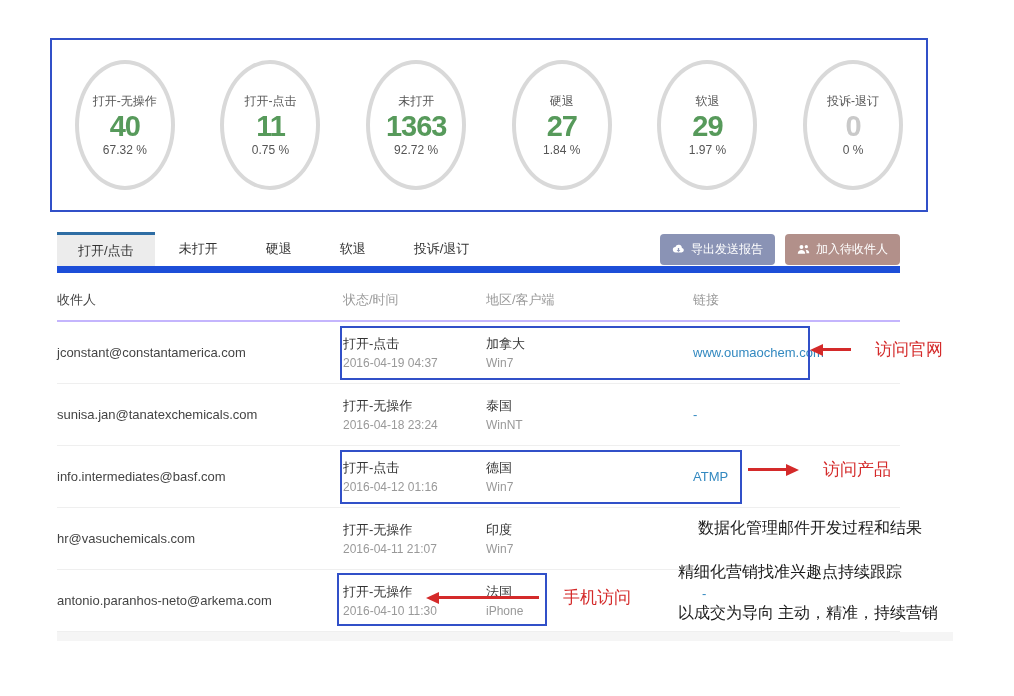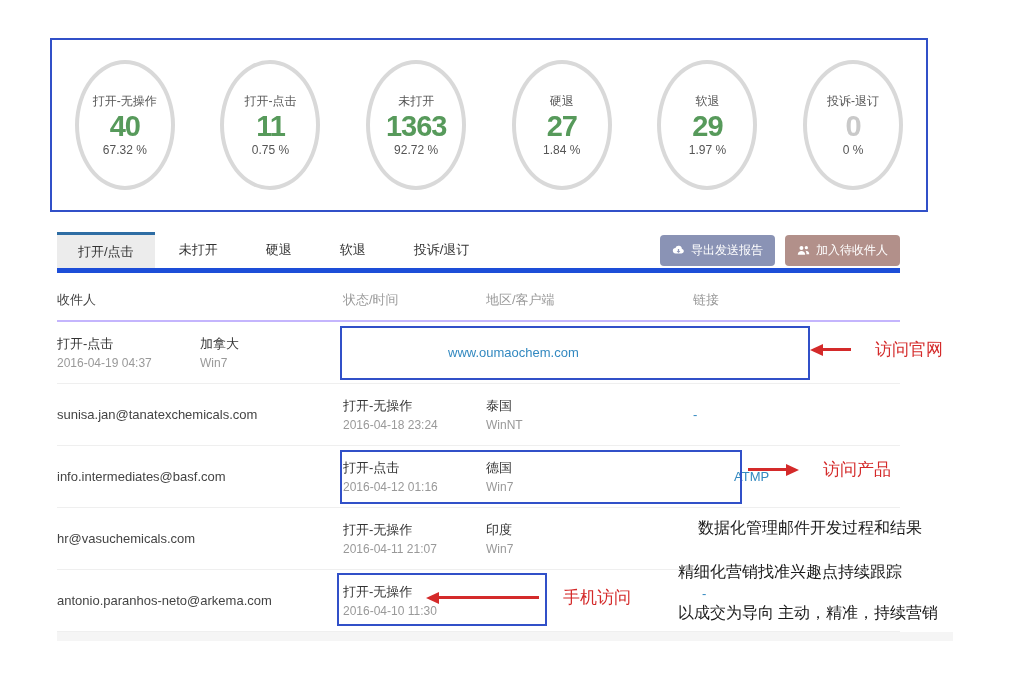--- a/index.html
+++ b/index.html
@@ -12,42 +12,42 @@
   .stat-card { display:flex; justify-content:center; }
   .stat-ellipse { width:100px; height:130px; border:4px solid #d9d9d9; border-radius:50%;
     display:flex; flex-direction:column; align-items:center; justify-content:center; background:#fff; }
   .stat-label { font-size:12px; color:#555; white-space:nowrap; }
   .stat-value { font-size:29px; font-weight:bold; color:#579a5b; line-height:1.15; letter-spacing:-1px; }
   .stat-value.gray { color:#c9c9c9; }
   .stat-percent { font-size:12px; color:#555; }
 
   
   .tabbar { position:absolute; left:57px; top:232px; width:843px; height:41px;
-    display:flex; align-items:stretch; border-bottom:5px solid #1d4ed8; }
+    display:flex; align-items:stretch; border-bottom:7px solid #1d4ed8; }
   .tab { font-size:13px; color:#333; padding:0 24px; display:flex; align-items:center; cursor:pointer; }
   .tab.active { background:#ececec; border-top:3px solid #2e6da4; padding:0 21px; }
   .btn-group { margin-left:auto; display:flex; align-items:center; gap:10px; }
   .btn { border:none; border-radius:4px; color:#fff; font-size:12px; padding:7px 12px;
     display:flex; align-items:center; gap:6px; cursor:pointer; font-family:inherit; }
   .btn-export { background:#8a93b5; }
   .btn-add { background:#b2908a; }
   .btn svg { display:block; }
 
   
   .table { position:absolute; left:57px; top:280px; width:843px; }
   .thead { height:42px; display:flex; align-items:center; color:#999; font-size:13px;
     border-bottom:2px solid #c4b5fd; }
   .trow { height:62px; display:flex; align-items:center; border-bottom:1px solid #efefef; }
   .c-recipient { width:286px; font-size:13px; color:#444; }
   .c-status { width:143px; }
   .c-region { width:207px; }
   .c-link { flex:1; font-size:13px; }
   .line1 { font-size:13px; color:#333; }
   .line2 { font-size:12px; color:#999; margin-top:3px; }
-  .link { color:#3389c0; text-decoration:none;margin-left:41px; }
+  .link { color:#3389c0; text-decoration:none; }
   .dash { color:#3389c0; }
   .strip { position:absolute; left:57px; top:632px; width:896px; height:9px; background:#f5f5f5; }
 
   
   .hl-box { position:absolute; border:2px solid #3150c8; pointer-events:none; }
   .box-row1 { left:340px; top:326px; width:470px; height:54px; }
   .box-row3 { left:340px; top:450px; width:402px; height:54px; }
   .box-row5 { left:337px; top:573px; width:210px; height:53px; }
   .ann { position:absolute; display:flex; align-items:center; gap:24px; pointer-events:none; }
   .ann-text { font-family:"Liberation Serif","DejaVu Serif",serif; font-size:17px; color:#d42a2a; white-space:nowrap; }
@@ -141,20 +141,21 @@
 
   <div class="table">
     <div class="thead">
       <div class="c-recipient">收件人</div>
       <div class="c-status">状态/时间</div>
       <div class="c-region">地区/客户端</div>
       <div class="c-link">链接</div>
     </div>
 
     <div class="trow">
+      <div class="c-recipient">jconstant@constantamerica.com</div>
       <div class="c-status">
         <div class="line1">打开-点击</div>
         <div class="line2">2016-04-19 04:37</div>
       </div>
       <div class="c-region">
         <div class="line1">加拿大</div>
         <div class="line2">Win7</div>
       </div>
       <div class="c-link">
         <a class="link" href="#">www.oumaochem.com</a>
@@ -202,20 +203,24 @@
         <div class="line2">Win7</div>
       </div>
       <div class="c-link"></div>
     </div>
 
     <div class="trow">
       <div class="c-recipient">antonio.paranhos-neto@arkema.com</div>
       <div class="c-status">
         <div class="line1">打开-无操作</div>
         <div class="line2">2016-04-10 11:30</div>
+      </div>
+      <div class="c-region">
+        <div class="line1">法国</div>
+        <div class="line2">iPhone</div>
       </div>
       <div class="c-link"></div>
     </div>
   </div>
 
   <div class="strip"></div>
 
   <div class="hl-box box-row1"></div>
   <div class="hl-box box-row3"></div>
   <div class="hl-box box-row5"></div>

